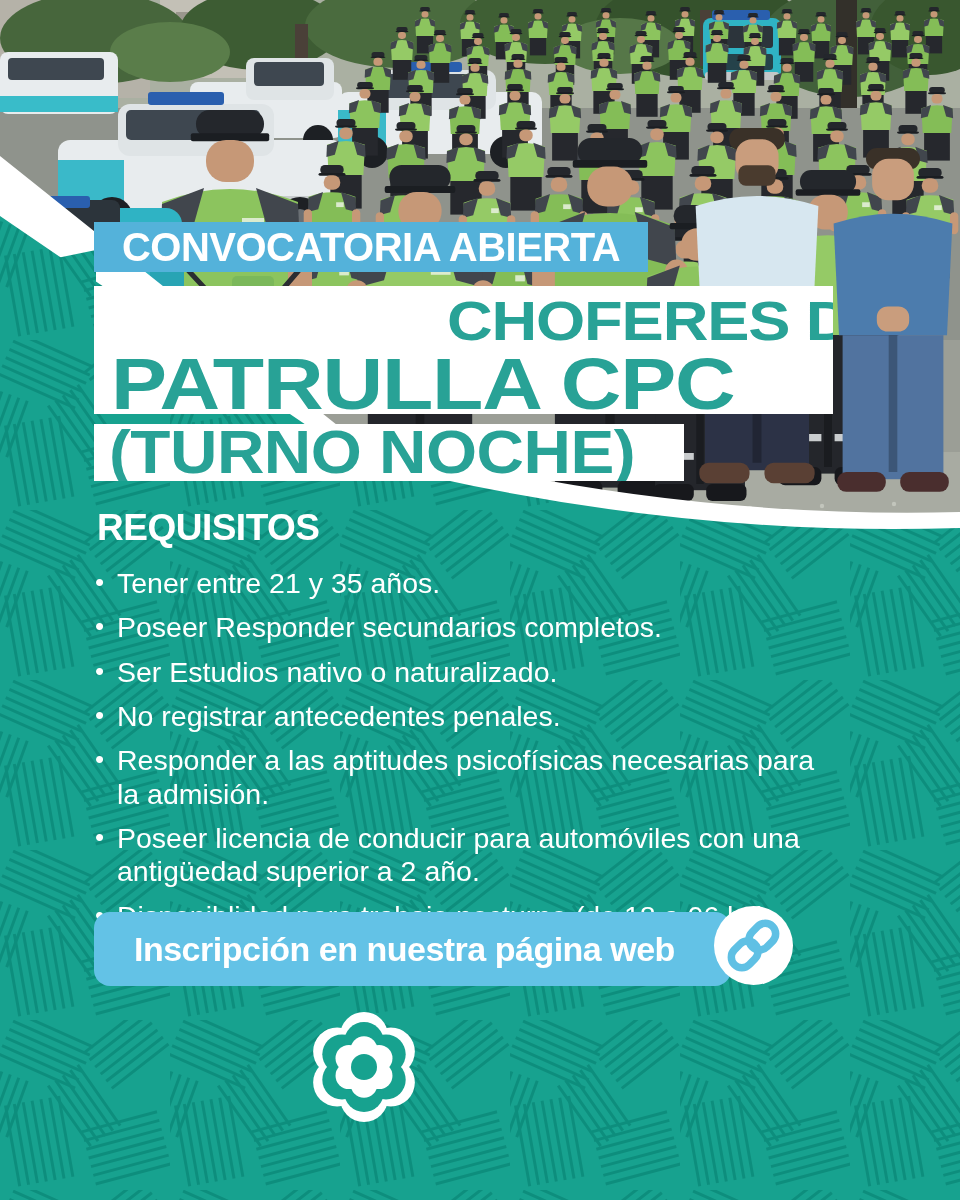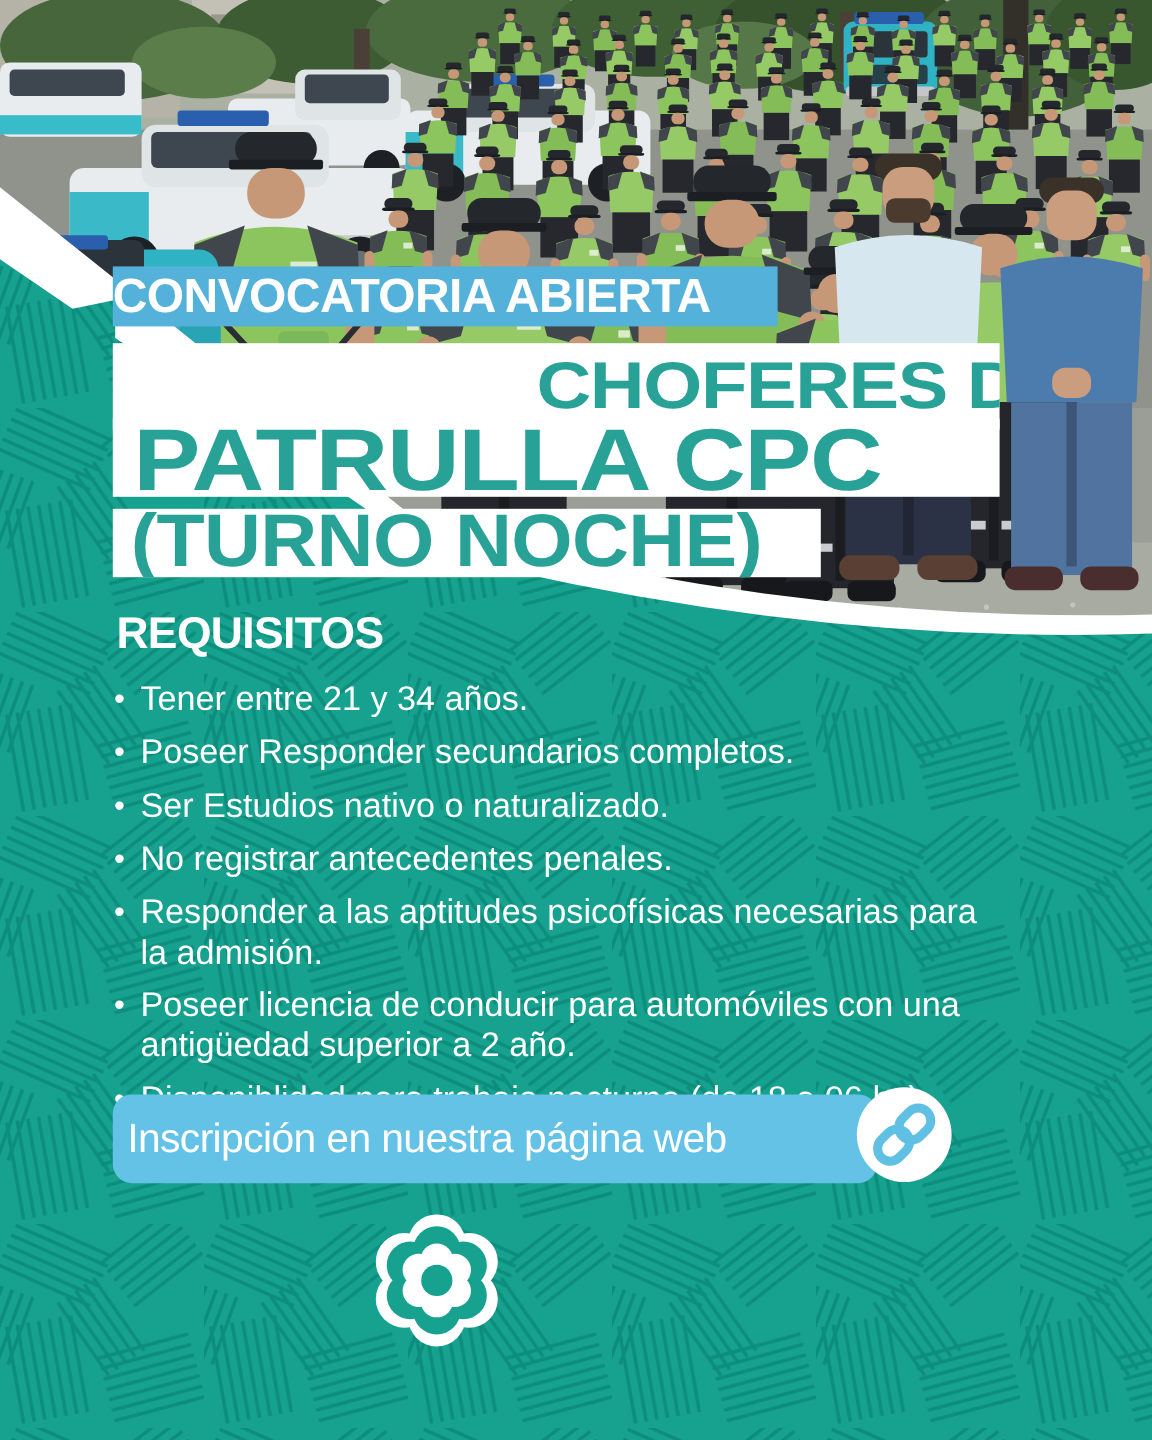--- a/index.html
+++ b/index.html
@@ -5,40 +5,40 @@
   html,body{margin:0;padding:0;}
   body{
     width:960px;height:1200px;position:relative;overflow:hidden;
     background:#17a28f;font-family:"Liberation Sans",sans-serif;
   }
   .photo{position:absolute;left:0;top:0;width:960px;height:545px;z-index:1;}
   .overlay{position:absolute;left:0;top:0;z-index:2;pointer-events:none;}
   .badge{
     position:absolute;left:94px;top:222px;width:554px;height:50px;z-index:3;
     background:#54b2da;color:#fff;font-weight:bold;font-size:40px;line-height:51px;
-    letter-spacing:-.5px;
+    text-align:center;letter-spacing:-.5px;
   }
   .band{
     position:absolute;left:94px;z-index:3;background:#fff;color:#28a296;
     font-weight:bold;white-space:nowrap;overflow:hidden;
   }
   .band .stretch{display:inline-block;transform:scaleX(1.15);transform-origin:left center;}
   .band1{top:286px;width:722px;height:72px;font-size:55px;line-height:71px;padding-left:17px;letter-spacing:-1px;text-align:right;}
   .band2{top:349px;width:722px;height:65px;font-size:73px;line-height:70px;padding-left:17px;letter-spacing:-1px;}
   .band3{top:424px;width:575px;height:57px;font-size:62px;line-height:56px;padding-left:15px;letter-spacing:-.5px;}
   .band3 .stretch{transform:scaleX(1.06);}
   .reqs{position:absolute;left:95px;top:507px;width:740px;z-index:3;color:#fff;}
   .reqs h2{margin:0 0 18px 2px;font-size:37px;letter-spacing:-.5px;}
   .reqs ul{margin:0;padding:0;list-style:none;font-size:28.5px;line-height:1.17;}
   .reqs li{display:flex;margin-bottom:11px;}
   .reqs .dot{width:22px;flex:0 0 22px;text-align:left;font-size:26px;}
   .cta{
     position:absolute;left:94px;top:912px;width:637px;height:74px;z-index:3;
-    background:#63c2e6;border-radius:16px;color:#fff;font-weight:normal;
-    font-size:34px;line-height:74px;padding-left:12px;box-sizing:border-box;
+    background:#63c2e6;border-radius:16px;color:#fff;font-weight:bold;
+    font-size:34px;line-height:74px;padding-left:40px;box-sizing:border-box;
     letter-spacing:-.5px;cursor:pointer;
   }
   .cta-circle{
     position:absolute;left:714px;top:906px;width:79px;height:79px;z-index:3;
     background:#fff;border-radius:50%;display:flex;align-items:center;justify-content:center;
     cursor:pointer;
   }
   .logo-flower{position:absolute;left:303px;top:1004px;z-index:3;}
   .logo-text{position:absolute;left:445px;top:1037px;z-index:3;color:#fff;font-size:29.5px;line-height:1.05;letter-spacing:-.5px;}
   .logo-name{font-weight:bold;}
@@ -927,21 +927,21 @@
 </div>
 <div class="band band3">
   <span class="stretch">(TURNO NOCHE)</span>
 </div>
 
 <div class="reqs">
   <h2>REQUISITOS</h2>
   <ul>
       <li>
         <span class="dot">•</span>
-        <span>Tener entre 21 y 34 años.</span>
+        <span>Tener entre 21 y 35 años.</span>
       </li>
       <li>
         <span class="dot">•</span>
         <span>Poseer Responder secundarios completos.</span>
       </li>
       <li>
         <span class="dot">•</span>
         <span>Ser Estudios nativo o naturalizado.</span>
       </li>
       <li>

